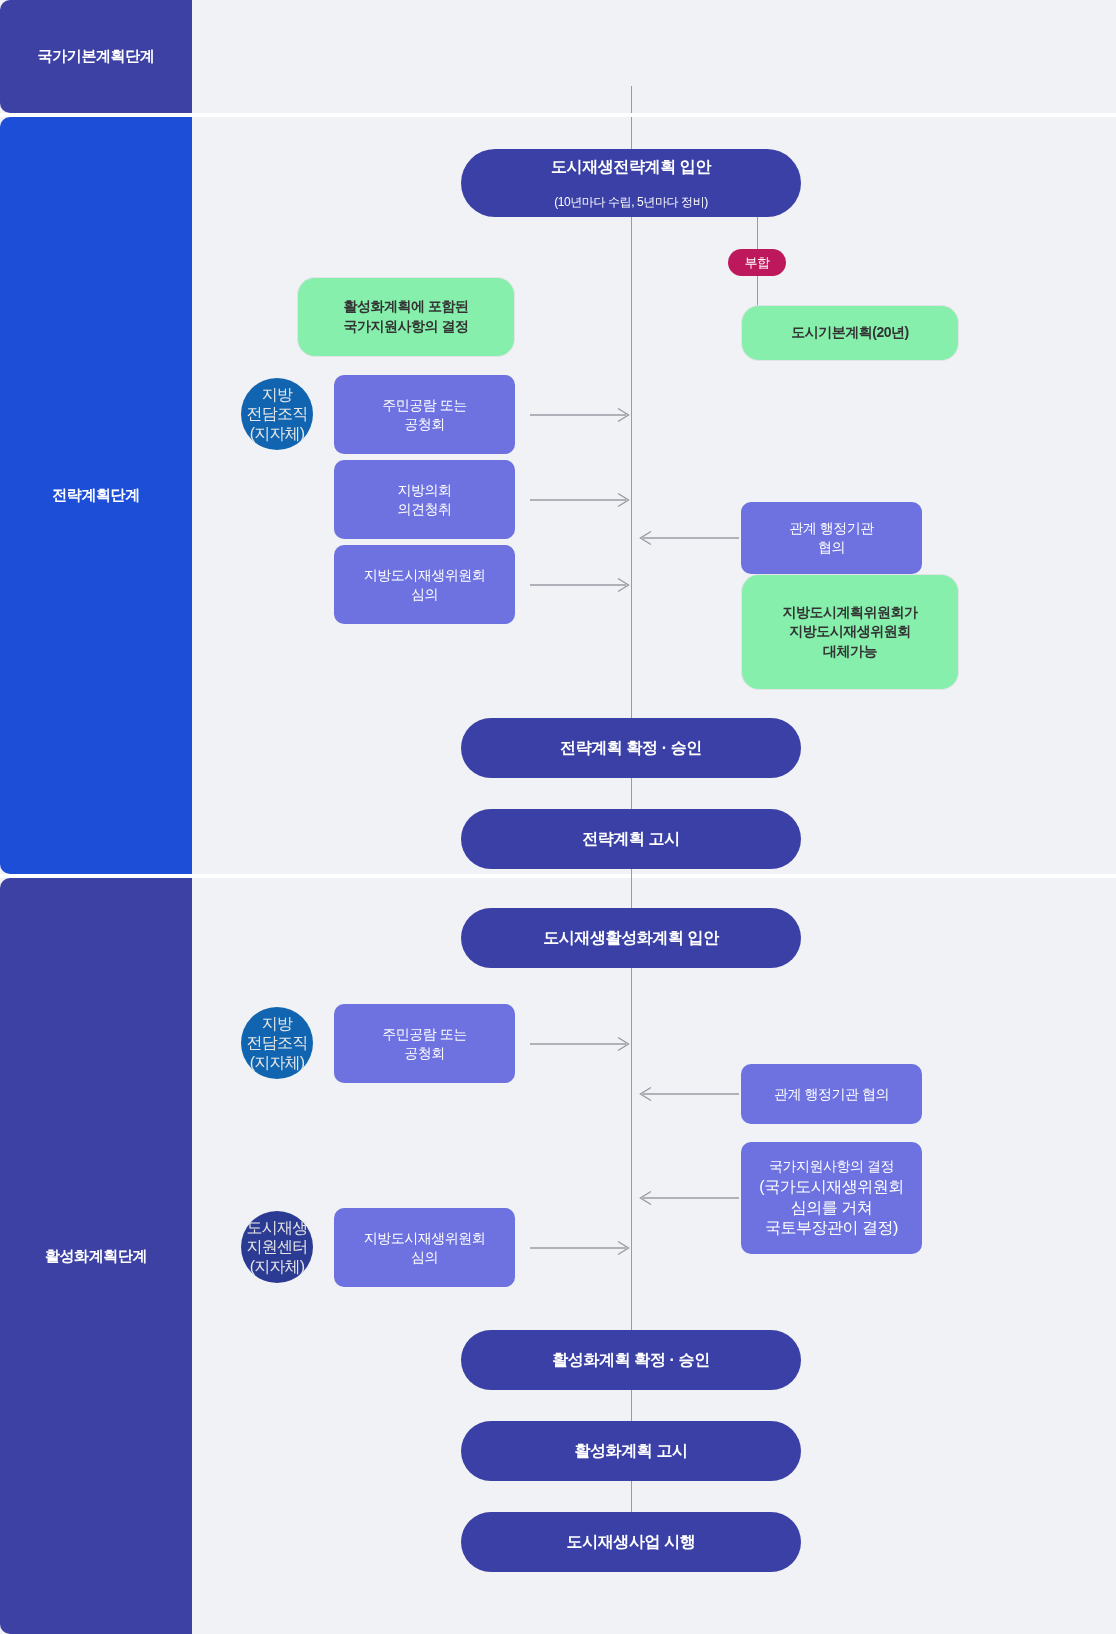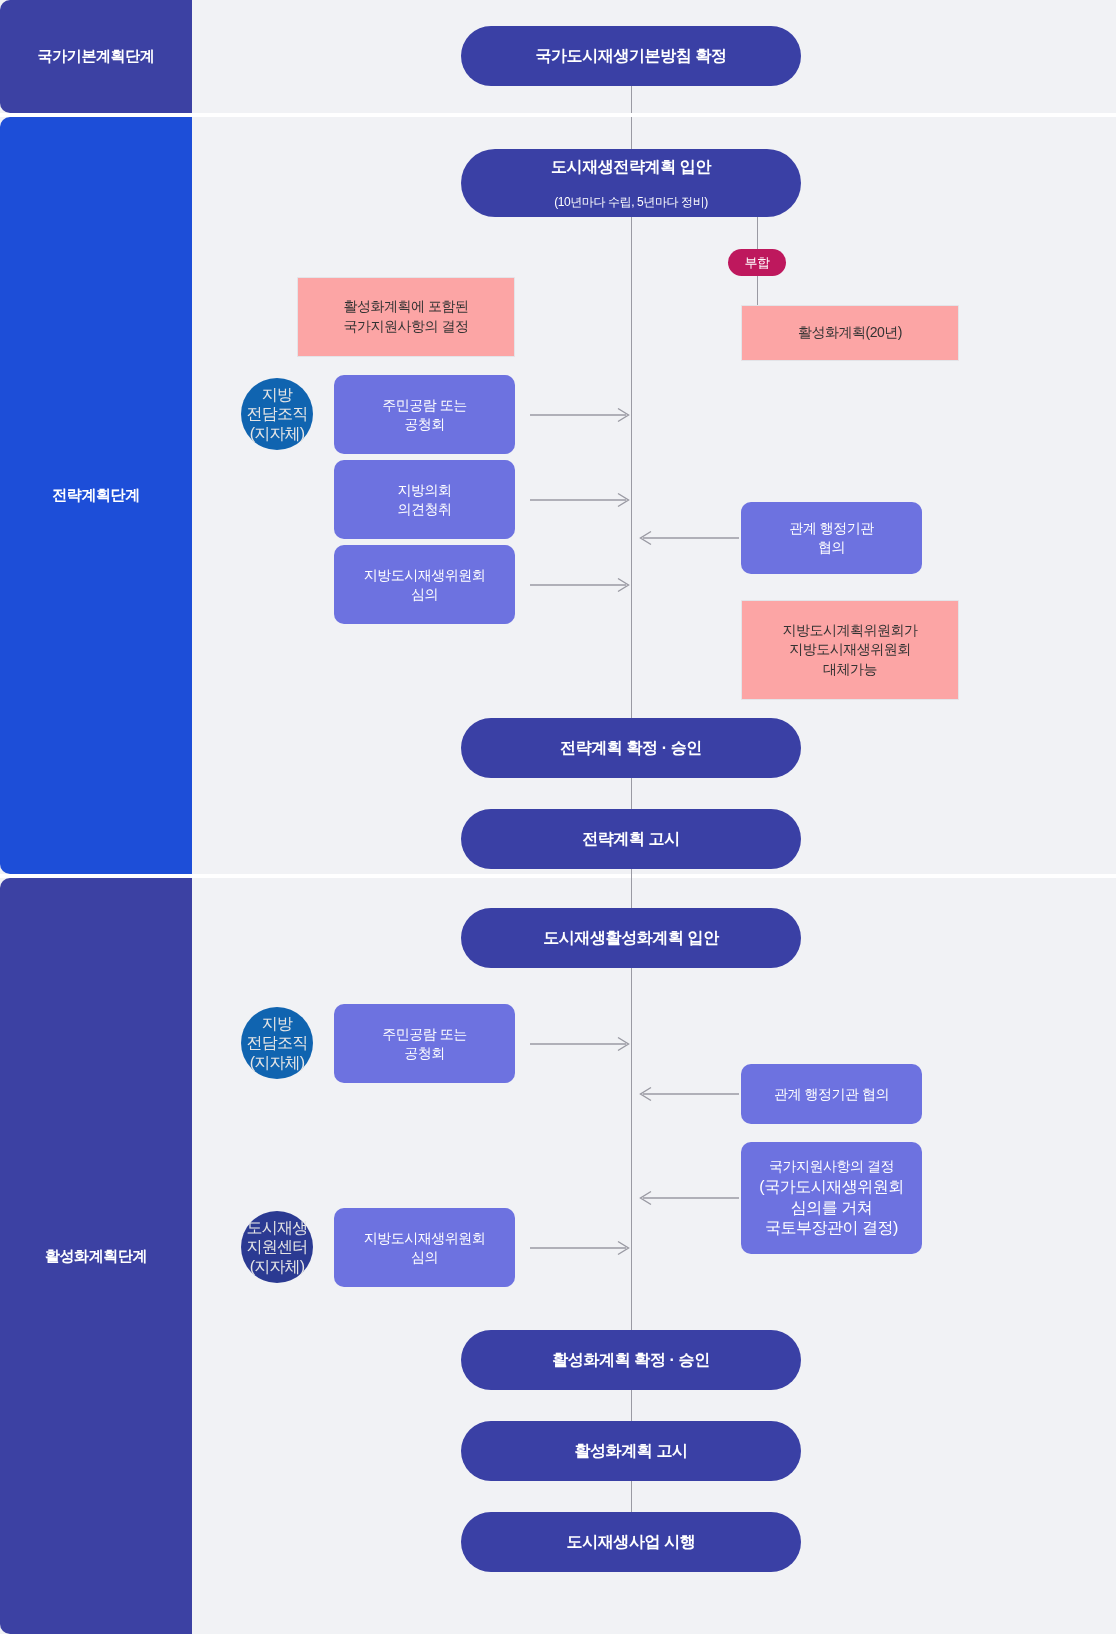--- a/index.html
+++ b/index.html
@@ -108,28 +108,29 @@
     line-height: 1.3;
     margin-top: 1px;
   }
 
   
   .note-box {
     position: absolute;
     display: flex;
     align-items: center;
     justify-content: center;
-    background: #fca5a5;
+    background: #86efac;
     color: #333333;
     border: 1px solid #e3e4e8;
-    border-radius: 1px;
+    border-radius: 18px;
     text-align: center;
     font-size: 14px;
     letter-spacing: -0.5px;
     line-height: 1.4;
+    font-weight: bold;
   }
 
   
   .actor {
     position: absolute;
     display: flex;
     align-items: center;
     justify-content: center;
     border-radius: 50%;
     background: #1064b0;
@@ -162,23 +163,20 @@
 <body>
 
 <div id="flow-root">
 
   <section class="stage" id="stage-national">
     <div class="stage-label">국가기본계획단계</div>
     <div class="stage-body">
 
       <div class="spine" style="left:439px; top:86px; height:27px;"></div>
 
-      <div class="pill" style="left:269px; top:26px; width:340px; height:60px;">
-        <span class="pill-title">국가도시재생기본방침 확정</span>
-      </div>
     </div>
   </section>
 
   <section class="stage" id="stage-strategy">
     <div class="stage-label">전략계획단계</div>
     <div class="stage-body">
 
       <div class="spine" style="left:439px; top:0px; height:601px;"></div>
       <div class="spine" style="left:439px; top:661px; height:31px;"></div>
       <div class="spine" style="left:439px; top:752px; height:25px;"></div>
@@ -188,21 +186,21 @@
       <div class="pill" style="left:269px; top:32px; width:340px; height:68px;">
         <span class="pill-title">도시재생전략계획 입안</span>
         <span class="pill-sub">(10년마다 수립, 5년마다 정비)</span>
       </div>
 
       <div class="tag" style="left:536px; top:132px; width:58px; height:27px;">
         <span>부합</span>
       </div>
 
       <div class="note-box" style="left:549px; top:188px; width:218px; height:56px;">
-        <span>활성화계획(20년)</span>
+        <span>도시기본계획(20년)</span>
       </div>
 
       <div class="note-box" style="left:105px; top:160px; width:218px; height:80px; white-space:pre-line;">
         <span>활성화계획에 포함된
 국가지원사항의 결정</span>
       </div>
 
       <div class="actor" style="left:49px; top:261px; width:72px; height:72px; white-space:pre-line;">
         <span>지방
 전담조직
@@ -220,21 +218,21 @@
       <div class="soft-box" style="left:142px; top:428px; width:181px; height:79px; white-space:pre-line;">
         <span>지방도시재생위원회
 심의</span>
       </div>
 
       <div class="soft-box" style="left:549px; top:385px; width:181px; height:72px; white-space:pre-line;">
         <span>관계 행정기관
 협의</span>
       </div>
 
-      <div class="note-box" style="left:549px; top:483px; width:218px; height:100px; white-space:pre-line;">
+      <div class="note-box" style="left:549px; top:457px; width:218px; height:116px; white-space:pre-line;">
         <span>지방도시계획위원회가
 지방도시재생위원회
 대체가능</span>
       </div>
 
       <div class="arrow" style="left:338px; top:289px; width:104px;">
         <svg width="104" height="18" viewBox="0 0 104 18" fill="none" aria-hidden="true">
           <path d="M0 9 H96" stroke="#9a9aa3" stroke-width="1.4"></path>
           <path d="M88 2.5 L98.5 9 L88 15.5" stroke="#9a9aa3" stroke-width="1.4" fill="none"></path>
         </svg>

